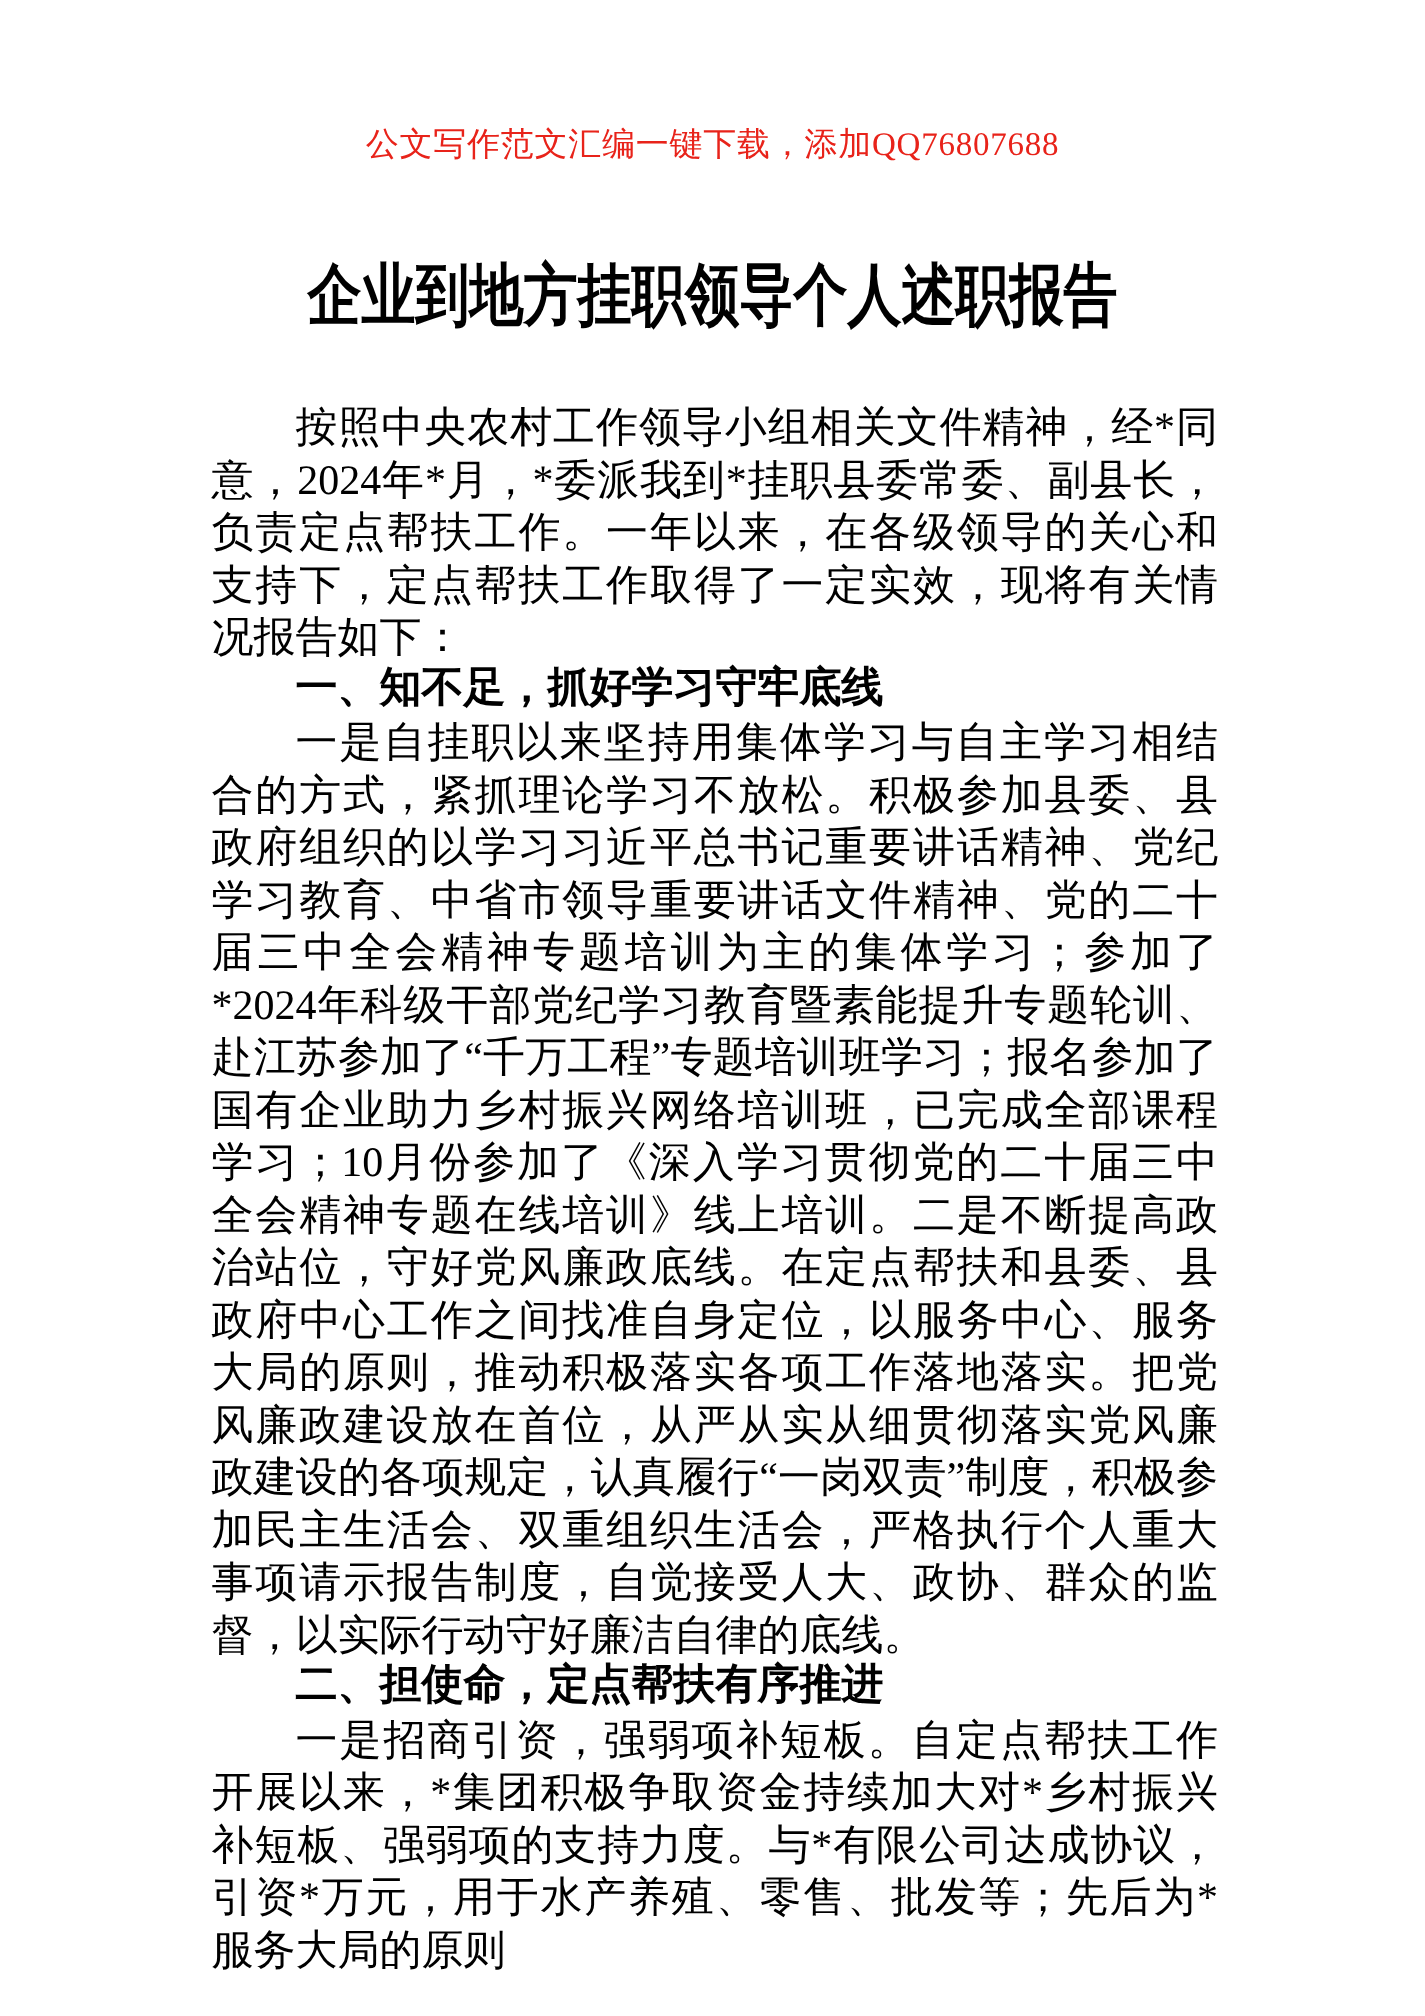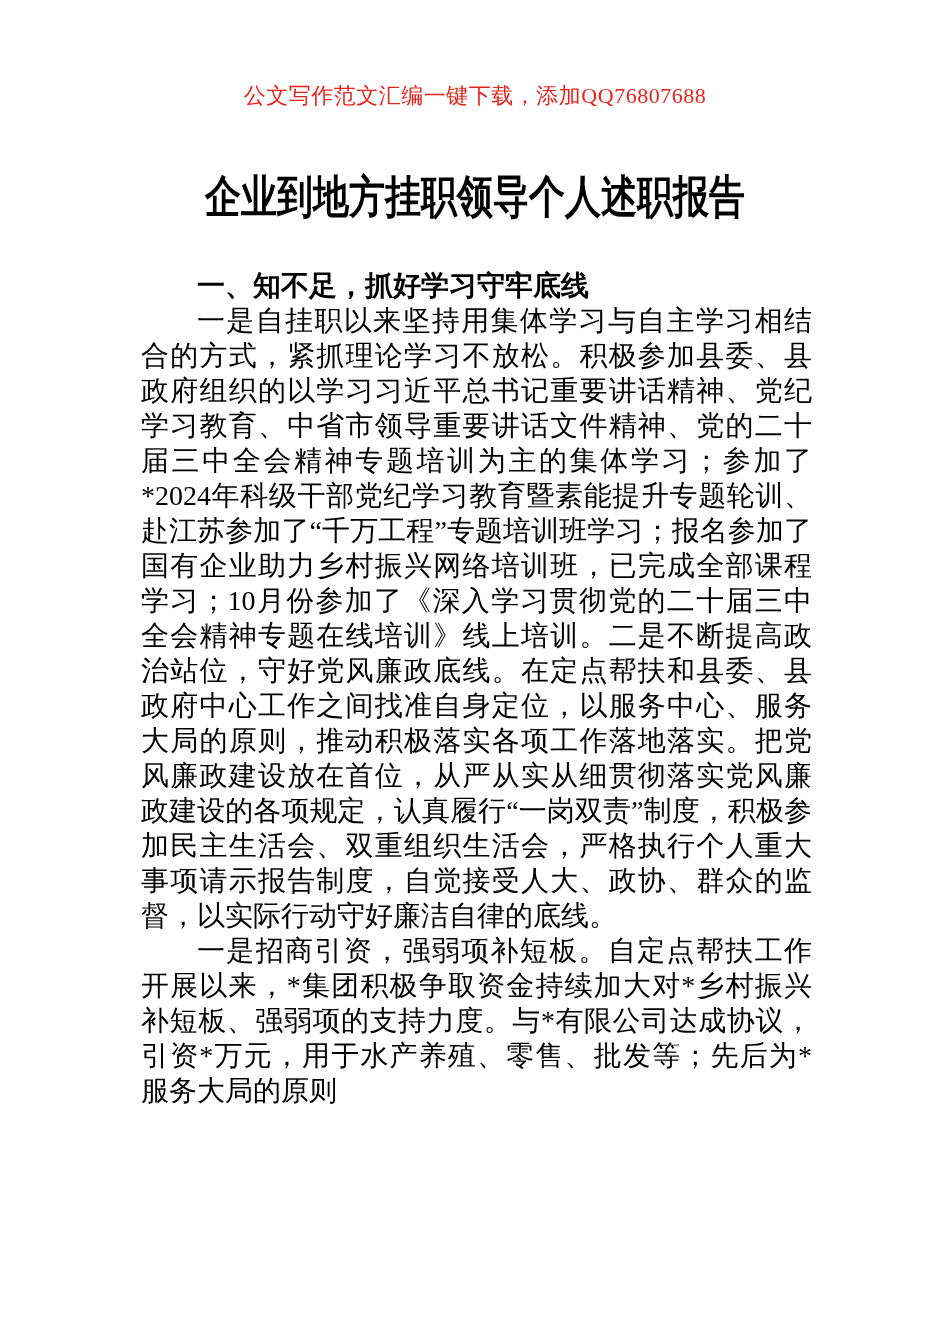--- a/index.html
+++ b/index.html
@@ -49,26 +49,29 @@
     text-align: justify;
     text-justify: inter-character;
   }
   .content p {
     margin: 0;
     padding: 0;
     text-indent: 56px;
   }
   .content p.heading {
     font-weight: bold;
+    font-family: Liberation Mono, monospace;
   }
 </style>
 </head>
 <body style="background: rgb(255, 255, 255); color: rgb(0, 0, 0);">
 
 <div class="notice" style="color: rgb(232, 35, 26); text-align: center;">公文写作范文汇编一键下载，添加QQ76807688</div>
 
 <div class="doc-title">企业到地方挂职领导个人述职报告</div>
 
 <div class="content">
+    <p class="para">按照中央农村工作领导小组相关文件精神，经*同意，2024年*月，*委派我到*挂职县委常委、副县长，负责定点帮扶工作。一年以来，在各级领导的关心和支持下，定点帮扶工作取得了一定实效，现将有关情况报告如下：</p>
     <p class="heading">一、知不足，抓好学习守牢底线</p>
     <p class="para">一是自挂职以来坚持用集体学习与自主学习相结合的方式，紧抓理论学习不放松。积极参加县委、县政府组织的以学习习近平总书记重要讲话精神、党纪学习教育、中省市领导重要讲话文件精神、党的二十届三中全会精神专题培训为主的集体学习；参加了*2024年科级干部党纪学习教育暨素能提升专题轮训、赴江苏参加了“千万工程”专题培训班学习；报名参加了国有企业助力乡村振兴网络培训班，已完成全部课程学习；10月份参加了《深入学习贯彻党的二十届三中全会精神专题在线培训》线上培训。二是不断提高政治站位，守好党风廉政底线。在定点帮扶和县委、县政府中心工作之间找准自身定位，以服务中心、服务大局的原则，推动积极落实各项工作落地落实。把党风廉政建设放在首位，从严从实从细贯彻落实党风廉政建设的各项规定，认真履行“一岗双责”制度，积极参加民主生活会、双重组织生活会，严格执行个人重大事项请示报告制度，自觉接受人大、政协、群众的监督，以实际行动守好廉洁自律的底线。</p>
+    <p class="heading">二、担使命，定点帮扶有序推进</p>
     <p class="para">一是招商引资，强弱项补短板。自定点帮扶工作开展以来，*集团积极争取资金持续加大对*乡村振兴补短板、强弱项的支持力度。与*有限公司达成协议，引资*万元，用于水产养殖、零售、批发等；先后为*服务大局的原则</p>
   </div>
 
 </body></html>

